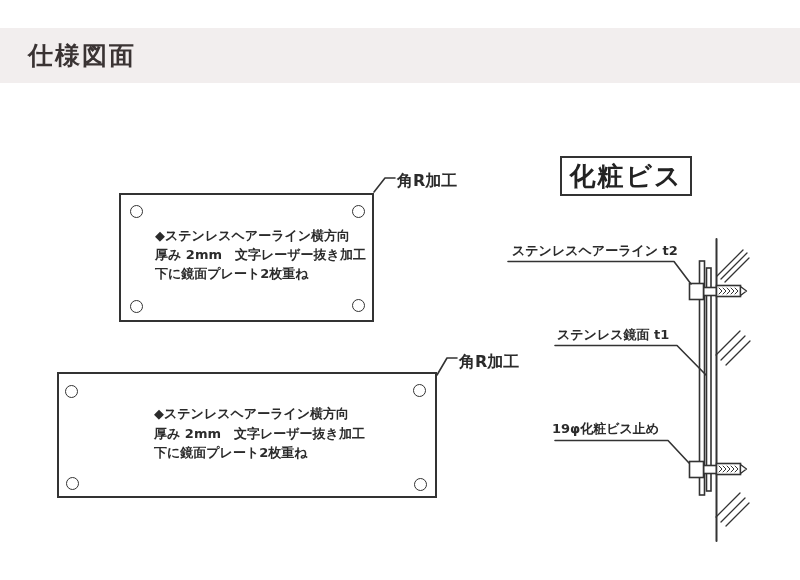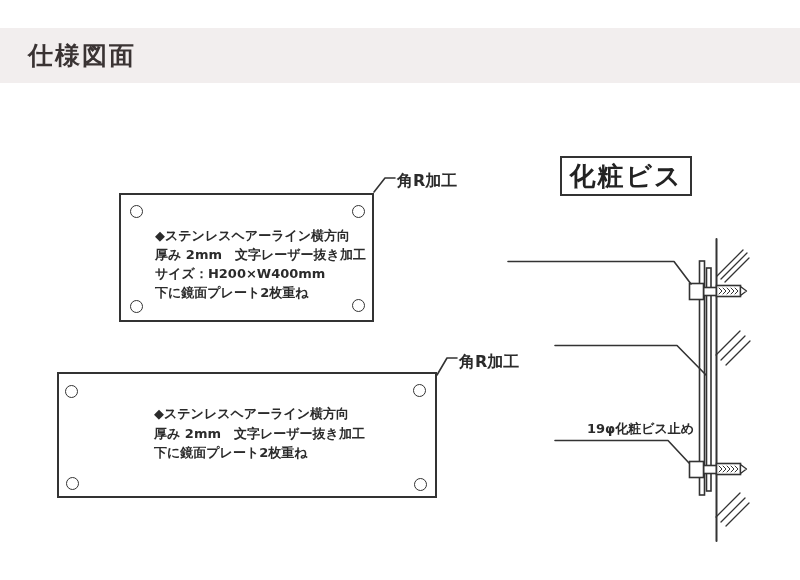--- a/index.html
+++ b/index.html
@@ -82,21 +82,20 @@
   </svg>
 
   <section class="plate" style="left:119px;top:165px;width:255px;height:129px;">
     <i class="hole" style="left:9px;top:10px;"></i>
     <i class="hole" style="left:231px;top:10px;"></i>
     <i class="hole" style="left:9px;top:105px;"></i>
     <i class="hole" style="left:231px;top:104px;"></i>
     <div class="ptxt" style="left:34px;top:31px;">
       <div>◆ステンレスヘアーライン横方向</div>
       <div>厚み 2mm　文字レーザー抜き加工</div>
-      <div>サイズ：H200×W400mm</div>
       <div>下に鏡面プレート2枚重ね</div>
     </div>
   </section>
   <div class="clabel" style="left:397px;top:143px;">角R加工</div>
 
   <section class="plate" style="left:57px;top:344px;width:380px;height:126px;">
     <i class="hole" style="left:6px;top:11px;"></i>
     <i class="hole" style="left:354px;top:10px;"></i>
     <i class="hole" style="left:7px;top:103px;"></i>
     <i class="hole" style="left:355px;top:104px;"></i>
@@ -105,15 +104,17 @@
       <div>厚み 2mm　文字レーザー抜き加工</div>
       <div>下に鏡面プレート2枚重ね</div>
     </div>
   </section>
   <div class="clabel" style="left:459px;top:324px;">角R加工</div>
 
   <div class="screwbox">
     <span>化粧ビス</span>
   </div>
 
-  <div class="cslabel" style="left:587px;top:392px;">19φ化粧ビス止め</div>
+  <div class="cslabel" style="left:512px;top:214px;">ステンレスヘアーライン t2</div>
+  <div class="cslabel" style="left:557px;top:298px;">ステンレス鏡面 t1</div>
+  <div class="cslabel" style="left:552px;top:392px;">19φ化粧ビス止め</div>
 
 </div>
 
 </body></html>

